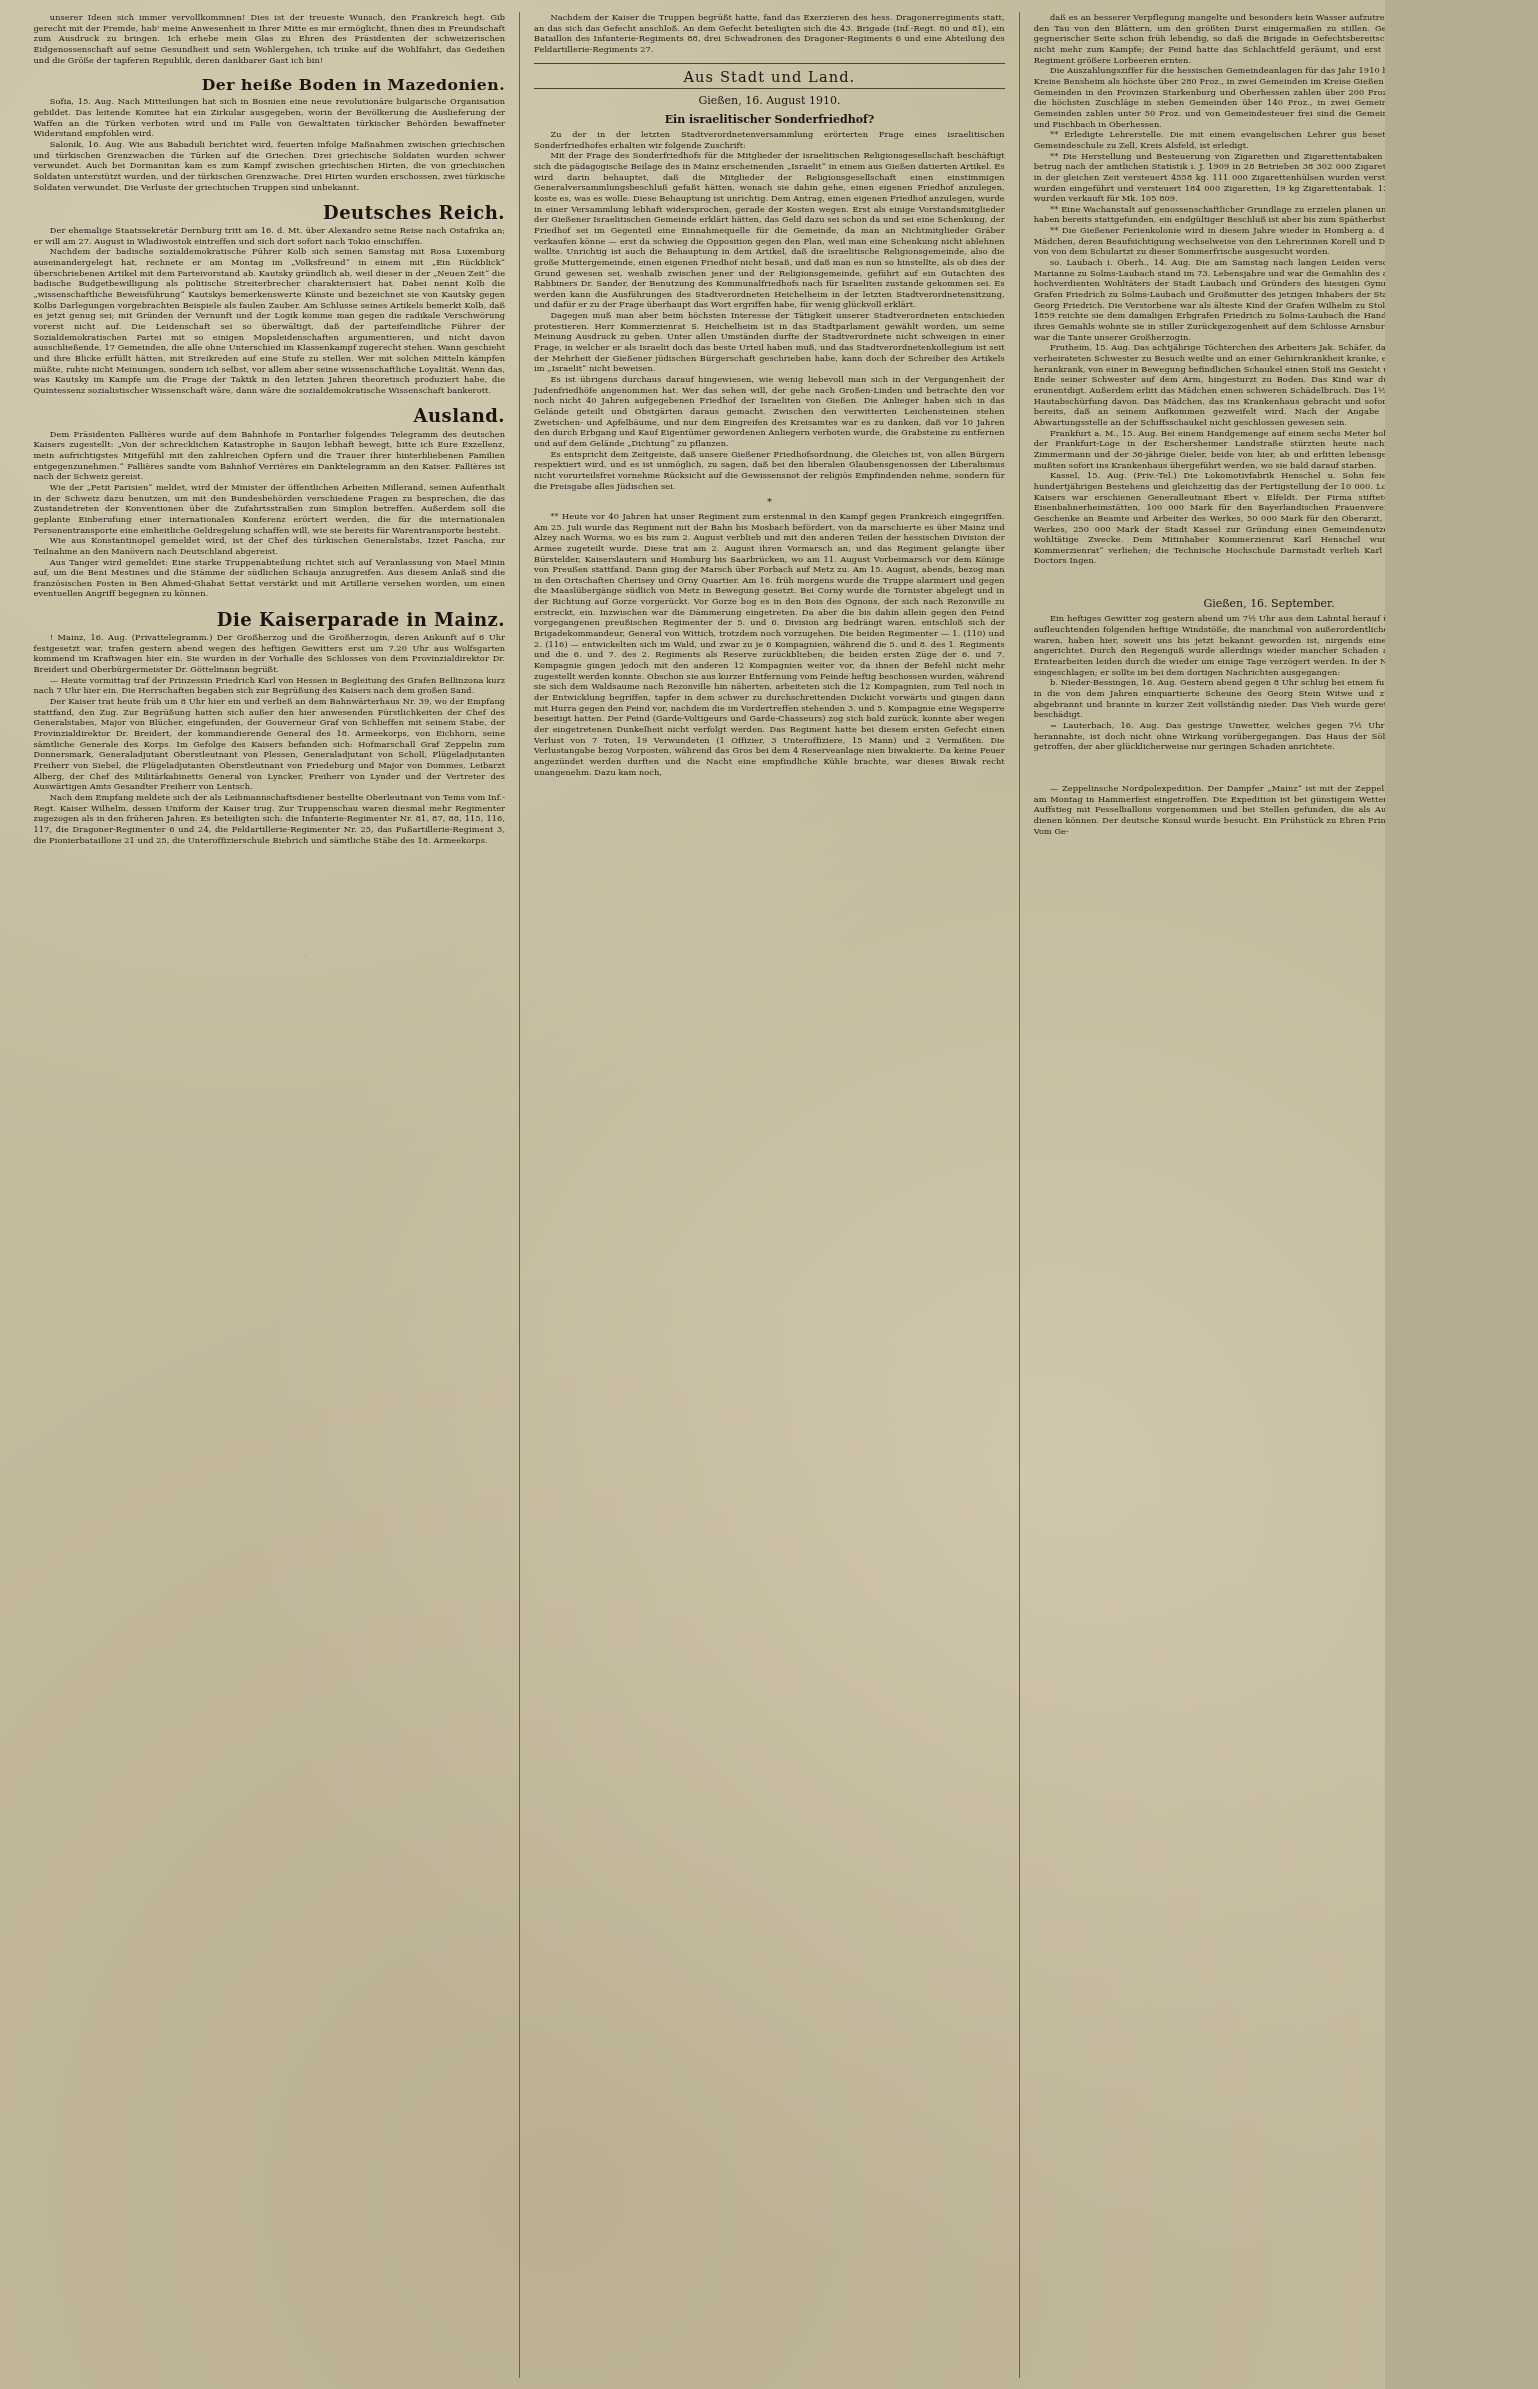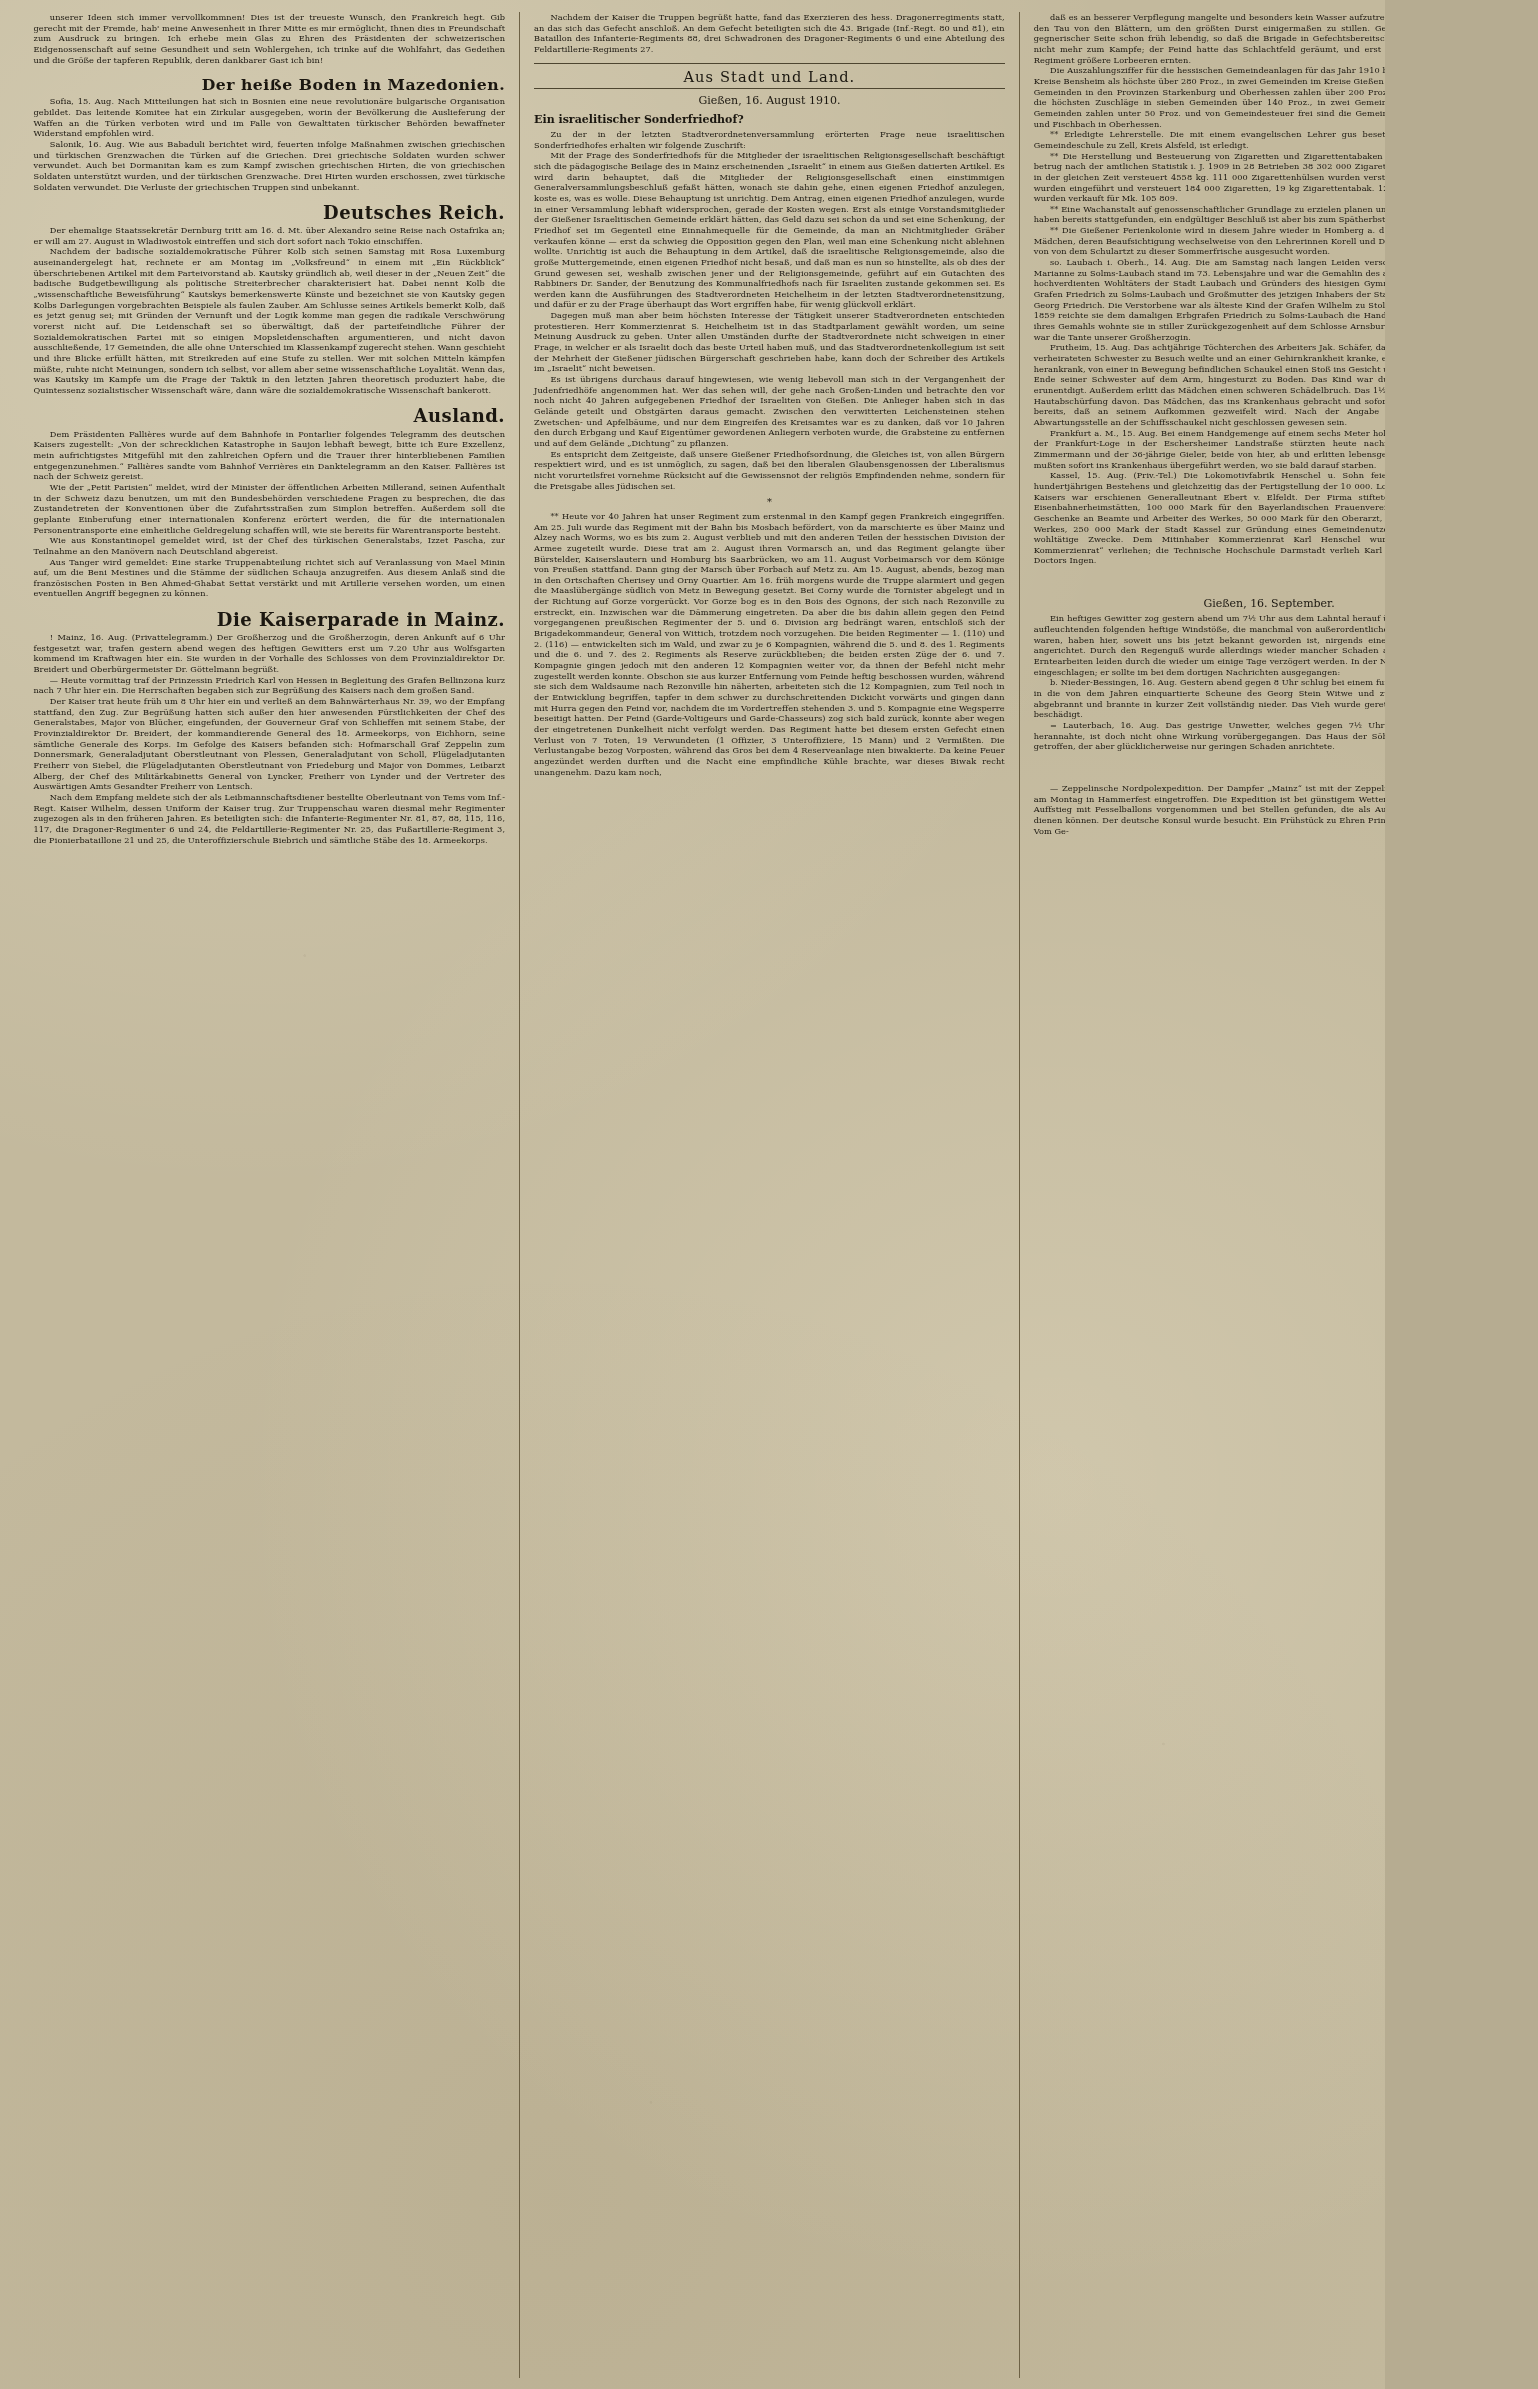--- a/index.html
+++ b/index.html
@@ -63,20 +63,21 @@
     font-weight: bold;
     font-size: 15.7px;
     letter-spacing: 0.5px;
     margin: 9.8px 0 2.2px 0;
     font-family: "DejaVu Serif", serif;
   }
   .headline.big {
     font-size: 18px;
   }
   .subhead {
+    text-align: center;
     font-weight: bold;
     font-size: 11px;
     margin: 5.4px 0 3.3px 0;
   }
   .dateline {
     text-align: center;
     font-size: 11px;
     margin: 1.1px 0 3.3px 0;
     font-style: normal;
   }
@@ -141,21 +142,21 @@
         <p>Nach dem Empfang meldete sich der als Leibmannschaftsdiener bestellte Oberleutnant von Tems vom Inf.-Regt. Kaiser Wilhelm, dessen Uniform der Kaiser trug. Zur Truppenschau waren diesmal mehr Regimenter zugezogen als in den früheren Jahren. Es beteiligten sich: die Infanterie-Regimenter Nr. 81, 87, 88, 115, 116, 117, die Dragoner-Regimenter 6 und 24, die Feldartillerie-Regimenter Nr. 25, das Fußartillerie-Regiment 3, die Pionierbataillone 21 und 25, die Unteroffizierschule Biebrich und sämtliche Stäbe des 18. Armeekorps.</p>
       </div>
 
       <div class="col">
         <p>Nachdem der Kaiser die Truppen begrüßt hatte, fand das Exerzieren des hess. Dragonerregiments statt, an das sich das Gefecht anschloß. An dem Gefecht beteiligten sich die 43. Brigade (Inf.-Regt. 80 und 81), ein Bataillon des Infanterie-Regiments 88, drei Schwadronen des Dragoner-Regiments 6 und eine Abteilung des Feldartillerie-Regiments 27.</p>
 
         <div class="hl-box">Aus Stadt und Land.</div>
         <div class="dateline">Gießen, 16. August 1910.</div>
         <div class="subhead">Ein israelitischer Sonderfriedhof?</div>
 
-        <p>Zu der in der letzten Stadtverordnetenversammlung erörterten Frage neue israelitischen Sonderfriedhofes erhalten wir folgende Zuschrift:</p>
+        <p>Zu der in der letzten Stadtverordnetenversammlung erörterten Frage eines israelitischen Sonderfriedhofes erhalten wir folgende Zuschrift:</p>
         <p>Mit der Frage des Sonderfriedhofs für die Mitglieder der israelitischen Religionsgesellschaft beschäftigt sich die pädagogische Beilage des in Mainz erscheinenden „Israelit“ in einem aus Gießen datierten Artikel. Es wird darin behauptet, daß die Mitglieder der Religionsgesellschaft einen einstimmigen Generalversammlungsbeschluß gefaßt hätten, wonach sie dahin gehe, einen eigenen Friedhof anzulegen, koste es, was es wolle. Diese Behauptung ist unrichtig. Dem Antrag, einen eigenen Friedhof anzulegen, wurde in einer Versammlung lebhaft widersprochen, gerade der Kosten wegen. Erst als einige Vorstandsmitglieder der Gießener Israelitischen Gemeinde erklärt hätten, das Geld dazu sei schon da und sei eine Schenkung, der Friedhof sei im Gegenteil eine Einnahmequelle für die Gemeinde, da man an Nichtmitglieder Gräber verkaufen könne — erst da schwieg die Opposition gegen den Plan, weil man eine Schenkung nicht ablehnen wollte. Unrichtig ist auch die Behauptung in dem Artikel, daß die israelitische Religionsgemeinde, also die große Muttergemeinde, einen eigenen Friedhof nicht besaß, und daß man es nun so hinstellte, als ob dies der Grund gewesen sei, weshalb zwischen jener und der Religionsgemeinde, geführt auf ein Gutachten des Rabbiners Dr. Sander, der Benutzung des Kommunalfriedhofs nach für Israeliten zustande gekommen sei. Es werden kann die Ausführungen des Stadtverordneten Heichelheim in der letzten Stadtverordnetensitzung, und dafür er zu der Frage überhaupt das Wort ergriffen habe, für wenig glückvoll erklärt.</p>
         <p>Dagegen muß man aber beim höchsten Interesse der Tätigkeit unserer Stadtverordneten entschieden protestieren. Herr Kommerzienrat S. Heichelheim ist in das Stadtparlament gewählt worden, um seine Meinung Ausdruck zu geben. Unter allen Umständen durfte der Stadtverordnete nicht schweigen in einer Frage, in welcher er als Israelit doch das beste Urteil haben muß, und das Stadtverordnetenkollegium ist seit der Mehrheit der Gießener jüdischen Bürgerschaft geschrieben habe, kann doch der Schreiber des Artikels im „Israelit“ nicht beweisen.</p>
         <p>Es ist übrigens durchaus darauf hingewiesen, wie wenig liebevoll man sich in der Vergangenheit der Judenfriedhöfe angenommen hat. Wer das sehen will, der gehe nach Großen-Linden und betrachte den vor noch nicht 40 Jahren aufgegebenen Friedhof der Israeliten von Gießen. Die Anlieger haben sich in das Gelände geteilt und Obstgärten daraus gemacht. Zwischen den verwitterten Leichensteinen stehen Zwetschen- und Apfelbäume, und nur dem Eingreifen des Kreisamtes war es zu danken, daß vor 10 Jahren den durch Erbgang und Kauf Eigentümer gewordenen Anliegern verboten wurde, die Grabsteine zu entfernen und auf dem Gelände „Dichtung“ zu pflanzen.</p>
         <p>Es entspricht dem Zeitgeiste, daß unsere Gießener Friedhofsordnung, die Gleiches ist, von allen Bürgern respektiert wird, und es ist unmöglich, zu sagen, daß bei den liberalen Glaubensgenossen der Liberalismus nicht vorurteilsfrei vornehme Rücksicht auf die Gewissensnot der religiös Empfindenden nehme, sondern für die Preisgabe alles Jüdischen sei.</p>
         <div class="star">*</div>
         <p>** Heute vor 40 Jahren hat unser Regiment zum erstenmal in den Kampf gegen Frankreich eingegriffen. Am 25. Juli wurde das Regiment mit der Bahn bis Mosbach befördert, von da marschierte es über Mainz und Alzey nach Worms, wo es bis zum 2. August verblieb und mit den anderen Teilen der hessischen Division der Armee zugeteilt wurde. Diese trat am 2. August ihren Vormarsch an, und das Regiment gelangte über Bürstelder, Kaiserslautern und Homburg bis Saarbrücken, wo am 11. August Vorbeimarsch vor dem Könige von Preußen stattfand. Dann ging der Marsch über Forbach auf Metz zu. Am 15. August, abends, bezog man in den Ortschaften Cherisey und Orny Quartier. Am 16. früh morgens wurde die Truppe alarmiert und gegen die Maaslübergänge südlich von Metz in Bewegung gesetzt. Bei Corny wurde die Tornister abgelegt und in der Richtung auf Gorze vorgerückt. Vor Gorze bog es in den Bois des Ognons, der sich nach Rezonville zu erstreckt, ein. Inzwischen war die Dämmerung eingetreten. Da aber die bis dahin allein gegen den Feind vorgegangenen preußischen Regimenter der 5. und 6. Division arg bedrängt waren, entschloß sich der Brigadekommandeur, General von Wittich, trotzdem noch vorzugehen. Die beiden Regimenter — 1. (110) und 2. (116) — entwickelten sich im Wald, und zwar zu je 6 Kompagnien, während die 5. und 8. des 1. Regiments und die 6. und 7. des 2. Regiments als Reserve zurückblieben; die beiden ersten Züge der 6. und 7. Kompagnie gingen jedoch mit den anderen 12 Kompagnien weiter vor, da ihnen der Befehl nicht mehr zugestellt werden konnte. Obschon sie aus kurzer Entfernung vom Feinde heftig beschossen wurden, während sie sich dem Waldsaume nach Rezonville hin näherten, arbeiteten sich die 12 Kompagnien, zum Teil noch in der Entwicklung begriffen, tapfer in dem schwer zu durchschreitenden Dickicht vorwärts und gingen dann mit Hurra gegen den Feind vor, nachdem die im Vordertreffen stehenden 3. und 5. Kompagnie eine Wegsperre beseitigt hatten. Der Feind (Garde-Voltigeurs und Garde-Chasseurs) zog sich bald zurück, konnte aber wegen der eingetretenen Dunkelheit nicht verfolgt werden. Das Regiment hatte bei diesem ersten Gefecht einen Verlust von 7 Toten, 19 Verwundeten (1 Offizier, 3 Unteroffiziere, 15 Mann) und 2 Vermißten. Die Verlustangabe bezog Vorposten, während das Gros bei dem 4 Reserveanlage nien biwakierte. Da keine Feuer angezündet werden durften und die Nacht eine empfindliche Kühle brachte, war dieses Biwak recht unangenehm. Dazu kam noch,</p>
       </div>
 
       <div class="col">
         <p>daß es an besserer Verpflegung mangelte und besonders kein Wasser aufzutreiben war; man saugte daher den Tau von den Blättern, um den größten Durst einigermaßen zu stillen. Gegen Morgen wurde es auf gegnerischer Seite schon früh lebendig, so daß die Brigade in Gefechtsbereitschaft trat. Es kam hier aber nicht mehr zum Kampfe; der Feind hatte das Schlachtfeld geräumt, und erst am 18. August konnte das Regiment größere Lorbeeren ernten.</p>

